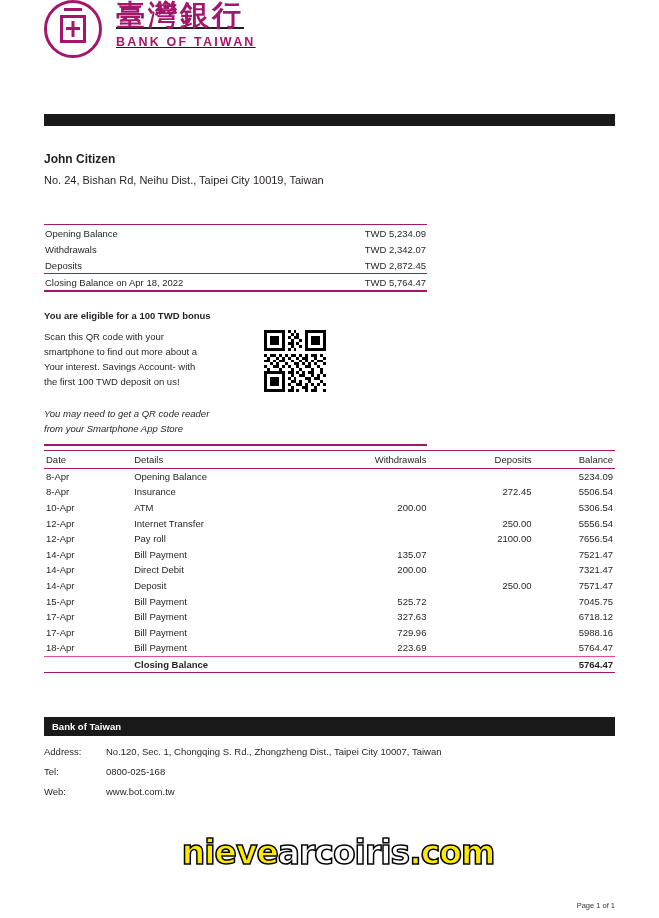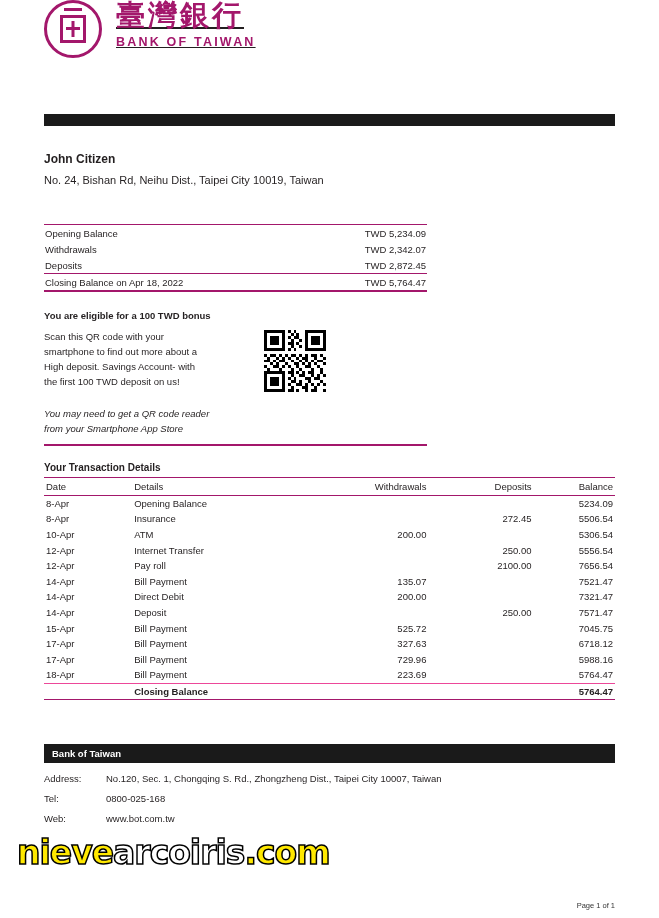--- a/index.html
+++ b/index.html
@@ -228,20 +228,21 @@
     margin-bottom: 9px;
   }
   .bank-info .lbl { width: 62px; }
 
   
   .watermark {
     position: absolute;
     left: 17px;
     right: 0;
     bottom: 46px;
+    text-align: center;
     font-family: "DejaVu Sans", sans-serif;
     font-size: 33px;
     font-weight: bold;
     letter-spacing: -1px;
   }
   .wm-yellow { color: #ffe800; -webkit-text-stroke: 1.5px #000; }
   .wm-white { color: #ffffff; -webkit-text-stroke: 1.5px #000; }
 
   .page-num {
     position: absolute;
@@ -293,21 +294,21 @@
     </div>
     <div class="rule-thick"></div>
   </div>
 
   <div class="bonus">
     <div class="bonus-title">You are eligible for a 100 TWD bonus</div>
     <div class="bonus-body">
       <div class="bonus-lines">
         <div>Scan this QR code with your</div>
         <div>smartphone to find out more about a</div>
-        <div>High deposit. Savings Account- with</div>
+        <div>Your interest. Savings Account- with</div>
         <div>the first 100 TWD deposit on us!</div>
       </div>
       <div class="qr">
         <svg width="62" height="62" viewBox="0 0 21 21" shape-rendering="crispEdges">
           <rect width="21" height="21" fill="#fff"></rect>
           <g fill="#000">
             <rect x="0" y="0" width="7" height="1"></rect>
               <rect x="0" y="6" width="7" height="1"></rect>
             <rect x="0" y="0" width="1" height="7"></rect>
               <rect x="6" y="0" width="1" height="7"></rect>
@@ -418,21 +419,20 @@
         </svg>
       </div>
     </div>
     <div class="bonus-note">
       <div>You may need to get a QR code reader</div>
       <div>from your Smartphone App Store</div>
     </div>
     <div class="bonus-rule"></div>
   </div>
 
-  <div class="txn-title">Your Transaction Details</div>
   <table class="txn">
     <thead>
       <tr>
         <th class="date">Date</th>
         <th class="details">Details</th>
         <th class="wd">Withdrawals</th>
         <th class="dp">Deposits</th>
         <th class="bal">Balance</th>
       </tr>
     </thead>

